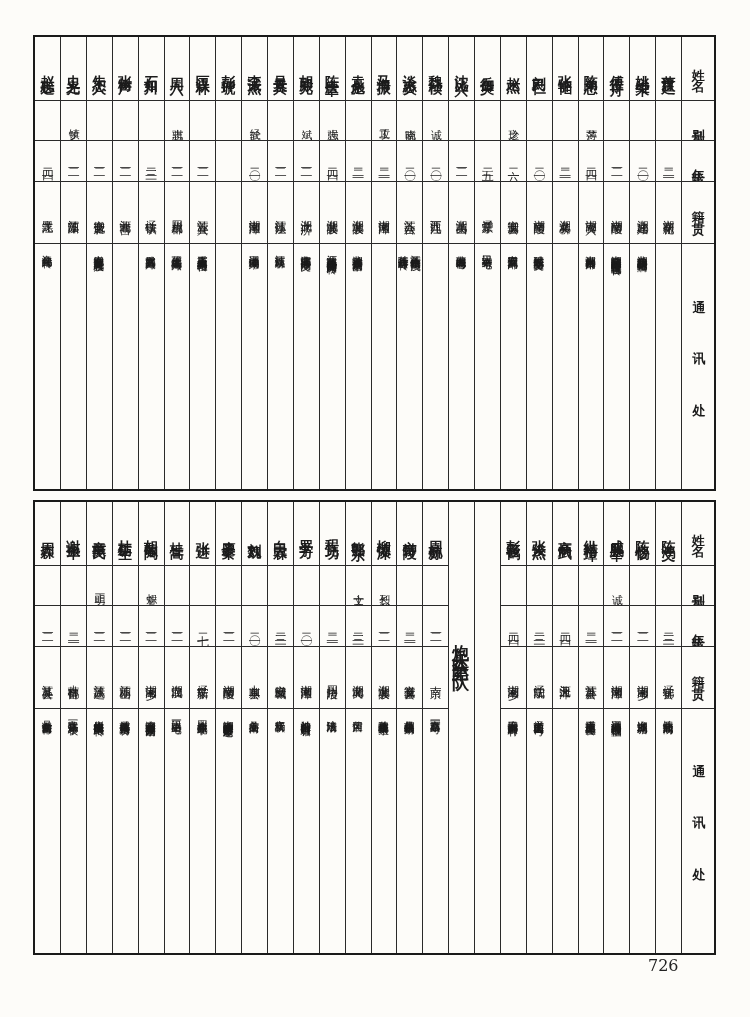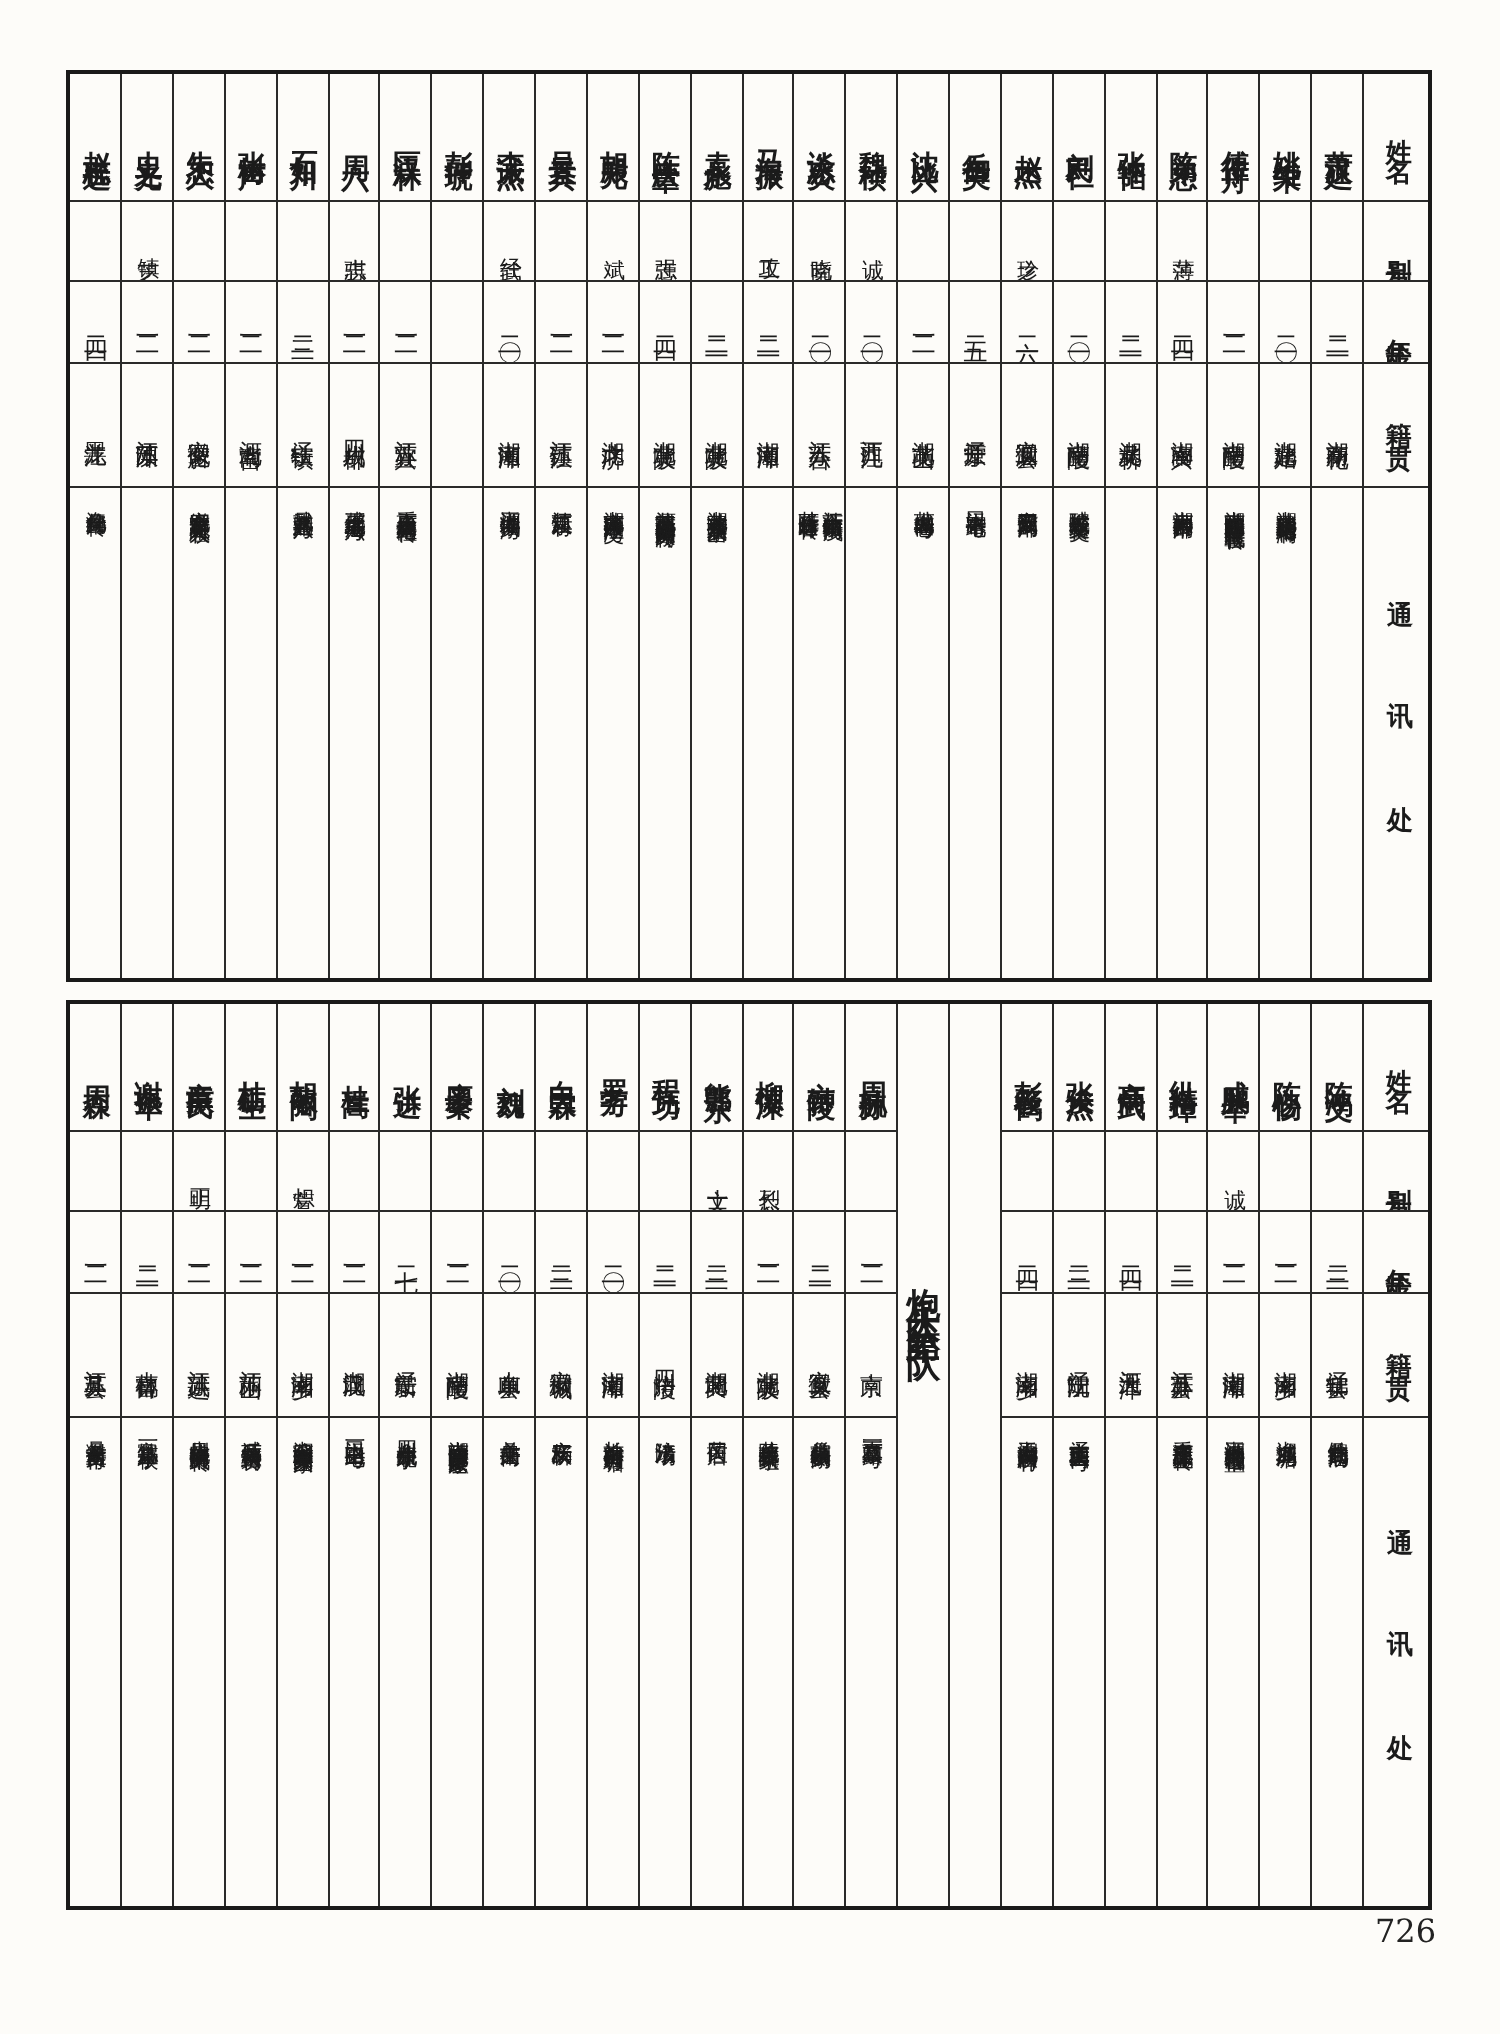--- a/index.html
+++ b/index.html
@@ -56,21 +56,21 @@
 
   
   .special-col { border-left:1px solid #2a2a2a; display:flex; flex-direction:column;
                  align-items:center; justify-content:flex-start; }
   .section-text {
     writing-mode:vertical-rl; text-orientation:upright;
     font-size:17px; font-weight:bold; letter-spacing:5px; margin-top:128px;
   }
 
   .page-number {
-    position:absolute; left:648px; top:956px; width:70px; text-align:right;
+    position:absolute; left:648px; top:956px; width:70px; text-align:left;
     font-family:"DejaVu Serif", serif; font-size:16px; color:#222;
   }
 </style>
 </head>
 <body>
 
 <div class="roster" id="table-top">
   <div class="tcol hdr-col">
     <div class="cell name-cell hdr-name">
         <span class="vtext">姓名</span>

